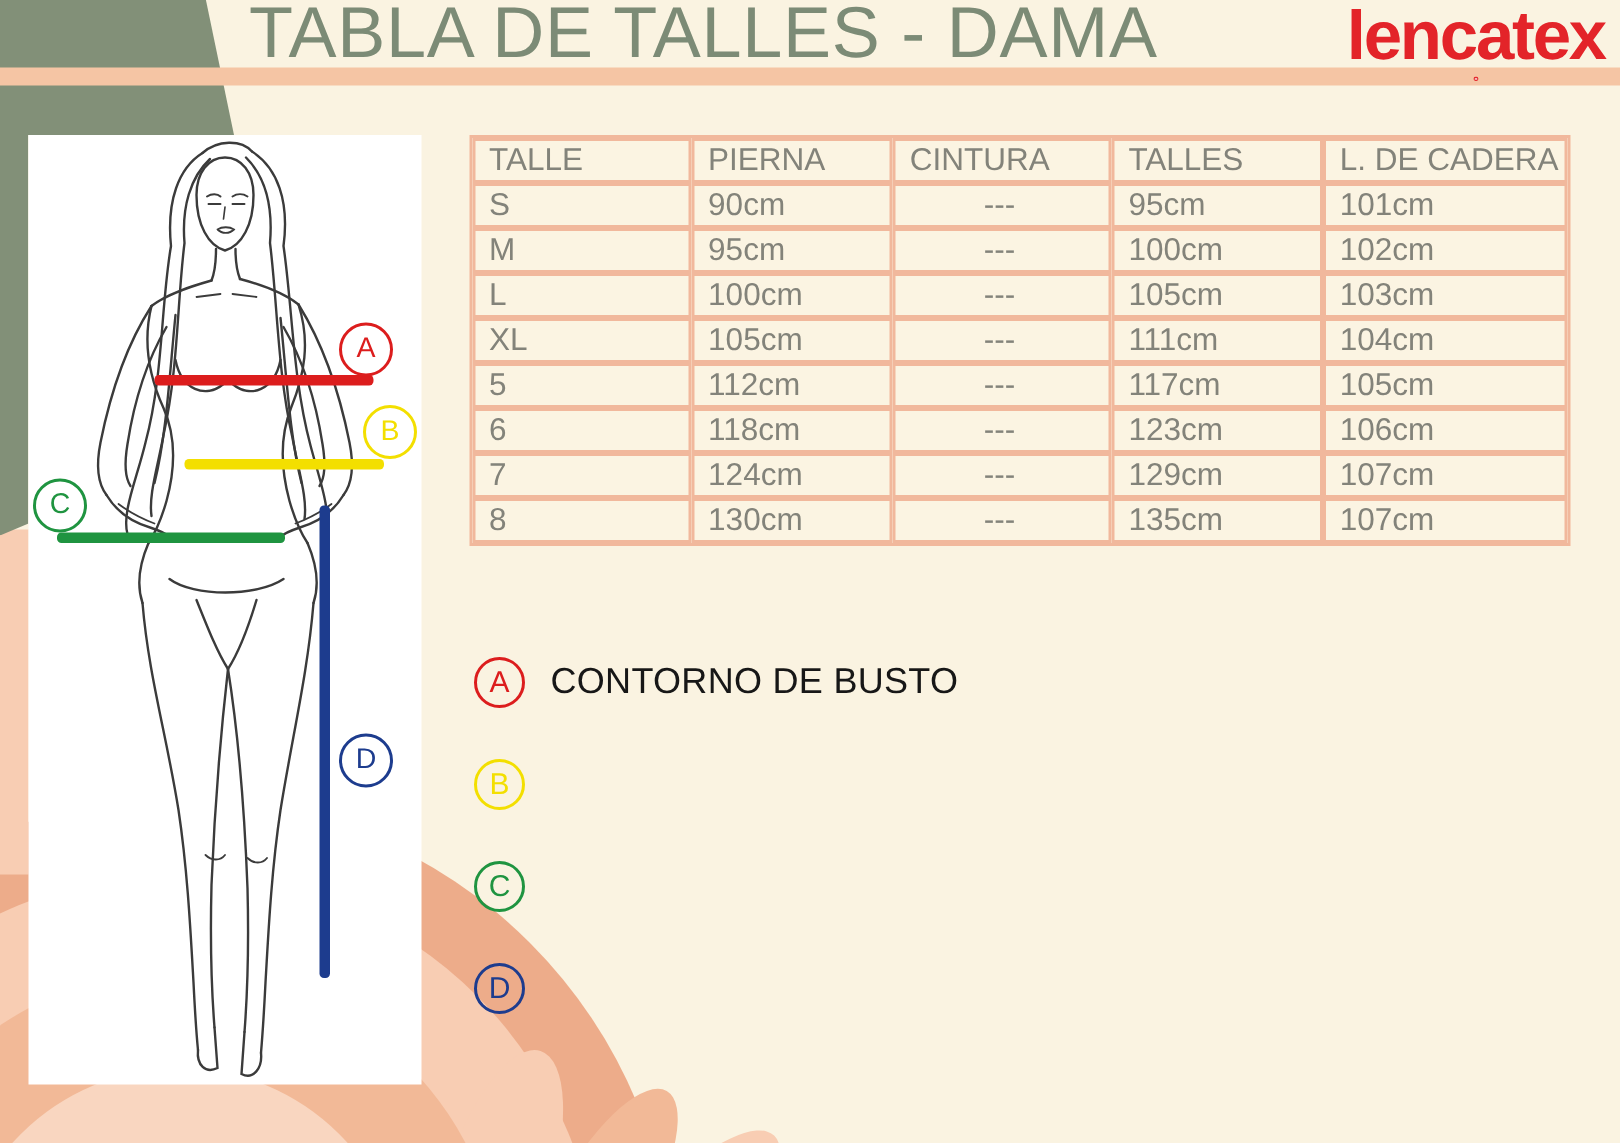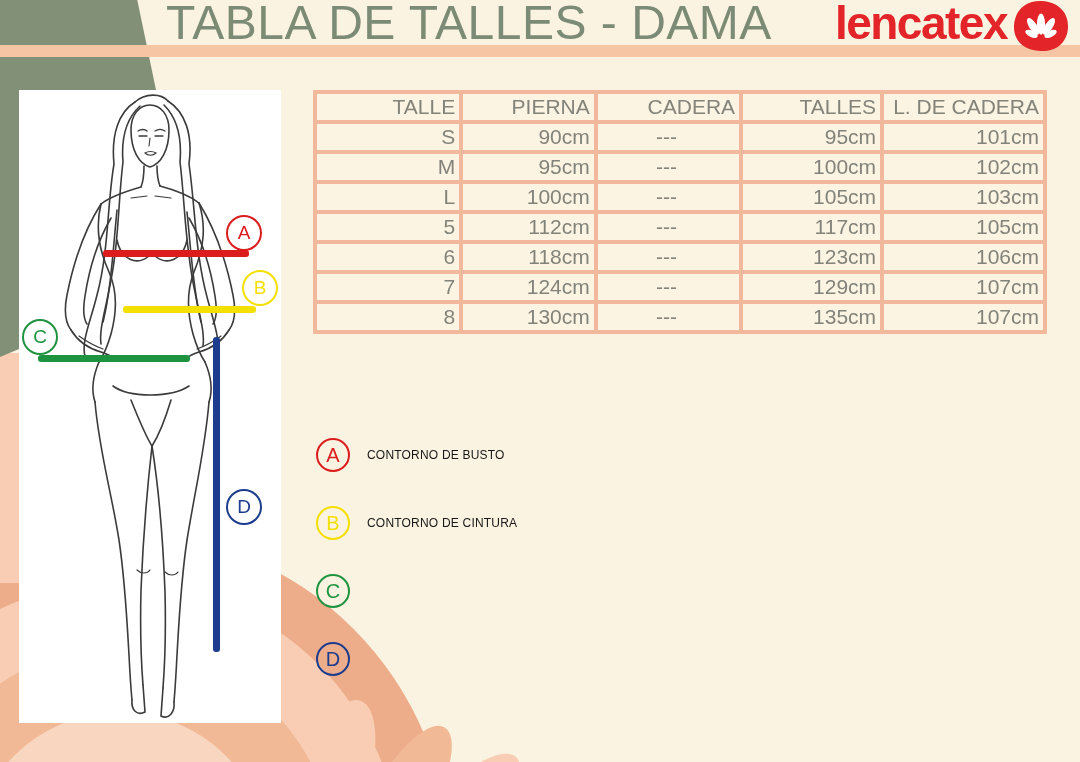--- a/index.html
+++ b/index.html
@@ -27,21 +27,21 @@
   .sage-block{position:absolute;left:0;top:0;width:156px;height:90px;background:var(--sage);
     clip-path:polygon(0 0,88% 0,100% 100%,0 100%);z-index:2;}
   .sage-strip{position:absolute;left:0;top:88px;width:19px;height:269px;background:var(--sage);
     clip-path:polygon(0 0,100% 0,100% calc(100% - 8px),0 100%);z-index:2;}
   .peach-strip{position:absolute;left:0;top:353px;width:19px;height:230px;background:var(--peach2);z-index:1;}
 
   
   .salmon-stripe{position:absolute;left:0;top:45px;width:1080px;height:12px;background:var(--salmon);z-index:4;}
   .page-title{position:absolute;left:166px;top:0;height:46px;line-height:46px;font-size:48px;
     font-weight:400;color:var(--titlegreen);letter-spacing:.5px;z-index:5;white-space:nowrap;}
-  .logo{position:absolute;right:10px;top:0;height:54px;display:flex;align-items:flex-start;gap:5px;z-index:5;}
+  .logo{position:absolute;right:10px;top:0;height:54px;display:flex;align-items:center;gap:5px;z-index:5;flex-direction:column;}
   .logo-text{font-size:46px;font-weight:700;color:var(--logored);letter-spacing:-1.5px;line-height:1;}
 
   
   .figure-box{position:absolute;left:19px;top:90px;width:262px;height:633px;background:#ffffff;z-index:3;}
   .figure-box svg{display:block;}
 
   
   .mline{position:absolute;z-index:6;border-radius:3px;}
   .line-a{left:103px;top:250px;width:146px;height:7px;background:var(--red);}
   .line-b{left:123px;top:306px;width:133px;height:7px;background:var(--yellow);}
@@ -56,29 +56,29 @@
   .c-red{border-color:var(--red);color:var(--red);}
   .c-yellow{border-color:var(--yellow);color:var(--yellow);}
   .c-green{border-color:var(--green);color:var(--green);}
   .c-navy{border-color:var(--navy);color:var(--navy);}
 
   
   .size-table{position:absolute;left:313px;top:90px;width:734px;z-index:3;
     border-collapse:separate;border-spacing:0;border:2px solid var(--tborder);}
   .size-table th,.size-table td{border:2px solid var(--tborder);background:var(--cellcream);
     height:26px;padding:0 4px 0 9px;font-size:21px;font-weight:400;color:var(--ttext);
-    text-align:right;vertical-align:middle;white-space:nowrap;}
+    text-align:left;vertical-align:middle;white-space:nowrap;}
   .size-table td.dash{text-align:center;padding-left:0;}
 
   
   .legend{position:absolute;left:316px;top:438px;display:flex;flex-direction:column;gap:34px;z-index:4;}
   .legend-item{display:flex;align-items:center;}
   .legend-circle{width:34px;height:34px;border-radius:50%;border:2px solid;box-sizing:border-box;
     display:flex;align-items:center;justify-content:center;font-size:20px;font-weight:500;flex:0 0 auto;}
-  .legend-label{margin-left:17px;font-size:12px;font-weight:500;color:var(--legendtext);
+  .legend-label{margin-left:17px;font-size:24px;font-weight:500;color:var(--legendtext);
     letter-spacing:.2px;line-height:34px;white-space:nowrap;}
 </style>
 </head>
 <body>
 
 <div class="stage">
 
   <div class="deco c1"></div>
   <div class="deco c2"></div>
   <div class="petal p1"></div>
@@ -170,21 +170,21 @@
       <col style="width:21%">
         <col style="width:19%">
         <col style="width:20.5%">
         <col style="width:20%">
         <col style="width:19.5%">
     </colgroup>
     <thead>
       <tr>
         <th>TALLE</th>
         <th>PIERNA</th>
-        <th>CADERA</th>
+        <th>CINTURA</th>
         <th>TALLES</th>
         <th>L. DE CADERA</th>
       </tr>
     </thead>
     <tbody>
       <tr>
         <td>S</td>
         <td>90cm</td>
         <td class="dash">---</td>
         <td>95cm</td>
@@ -198,20 +198,27 @@
         <td>102cm</td>
       </tr>
       <tr>
         <td>L</td>
         <td>100cm</td>
         <td class="dash">---</td>
         <td>105cm</td>
         <td>103cm</td>
       </tr>
       <tr>
+        <td>XL</td>
+        <td>105cm</td>
+        <td class="dash">---</td>
+        <td>111cm</td>
+        <td>104cm</td>
+      </tr>
+      <tr>
         <td>5</td>
         <td>112cm</td>
         <td class="dash">---</td>
         <td>117cm</td>
         <td>105cm</td>
       </tr>
       <tr>
         <td>6</td>
         <td>118cm</td>
         <td class="dash">---</td>
@@ -235,21 +242,20 @@
     </tbody>
   </table>
 
   <div class="legend">
     <div class="legend-item">
       <span class="legend-circle c-red">A</span>
       <span class="legend-label">CONTORNO DE BUSTO</span>
     </div>
     <div class="legend-item">
       <span class="legend-circle c-yellow">B</span>
-      <span class="legend-label">CONTORNO DE CINTURA</span>
     </div>
     <div class="legend-item">
       <span class="legend-circle c-green">C</span>
     </div>
     <div class="legend-item">
       <span class="legend-circle c-navy">D</span>
     </div>
   </div>
 
 </div>

